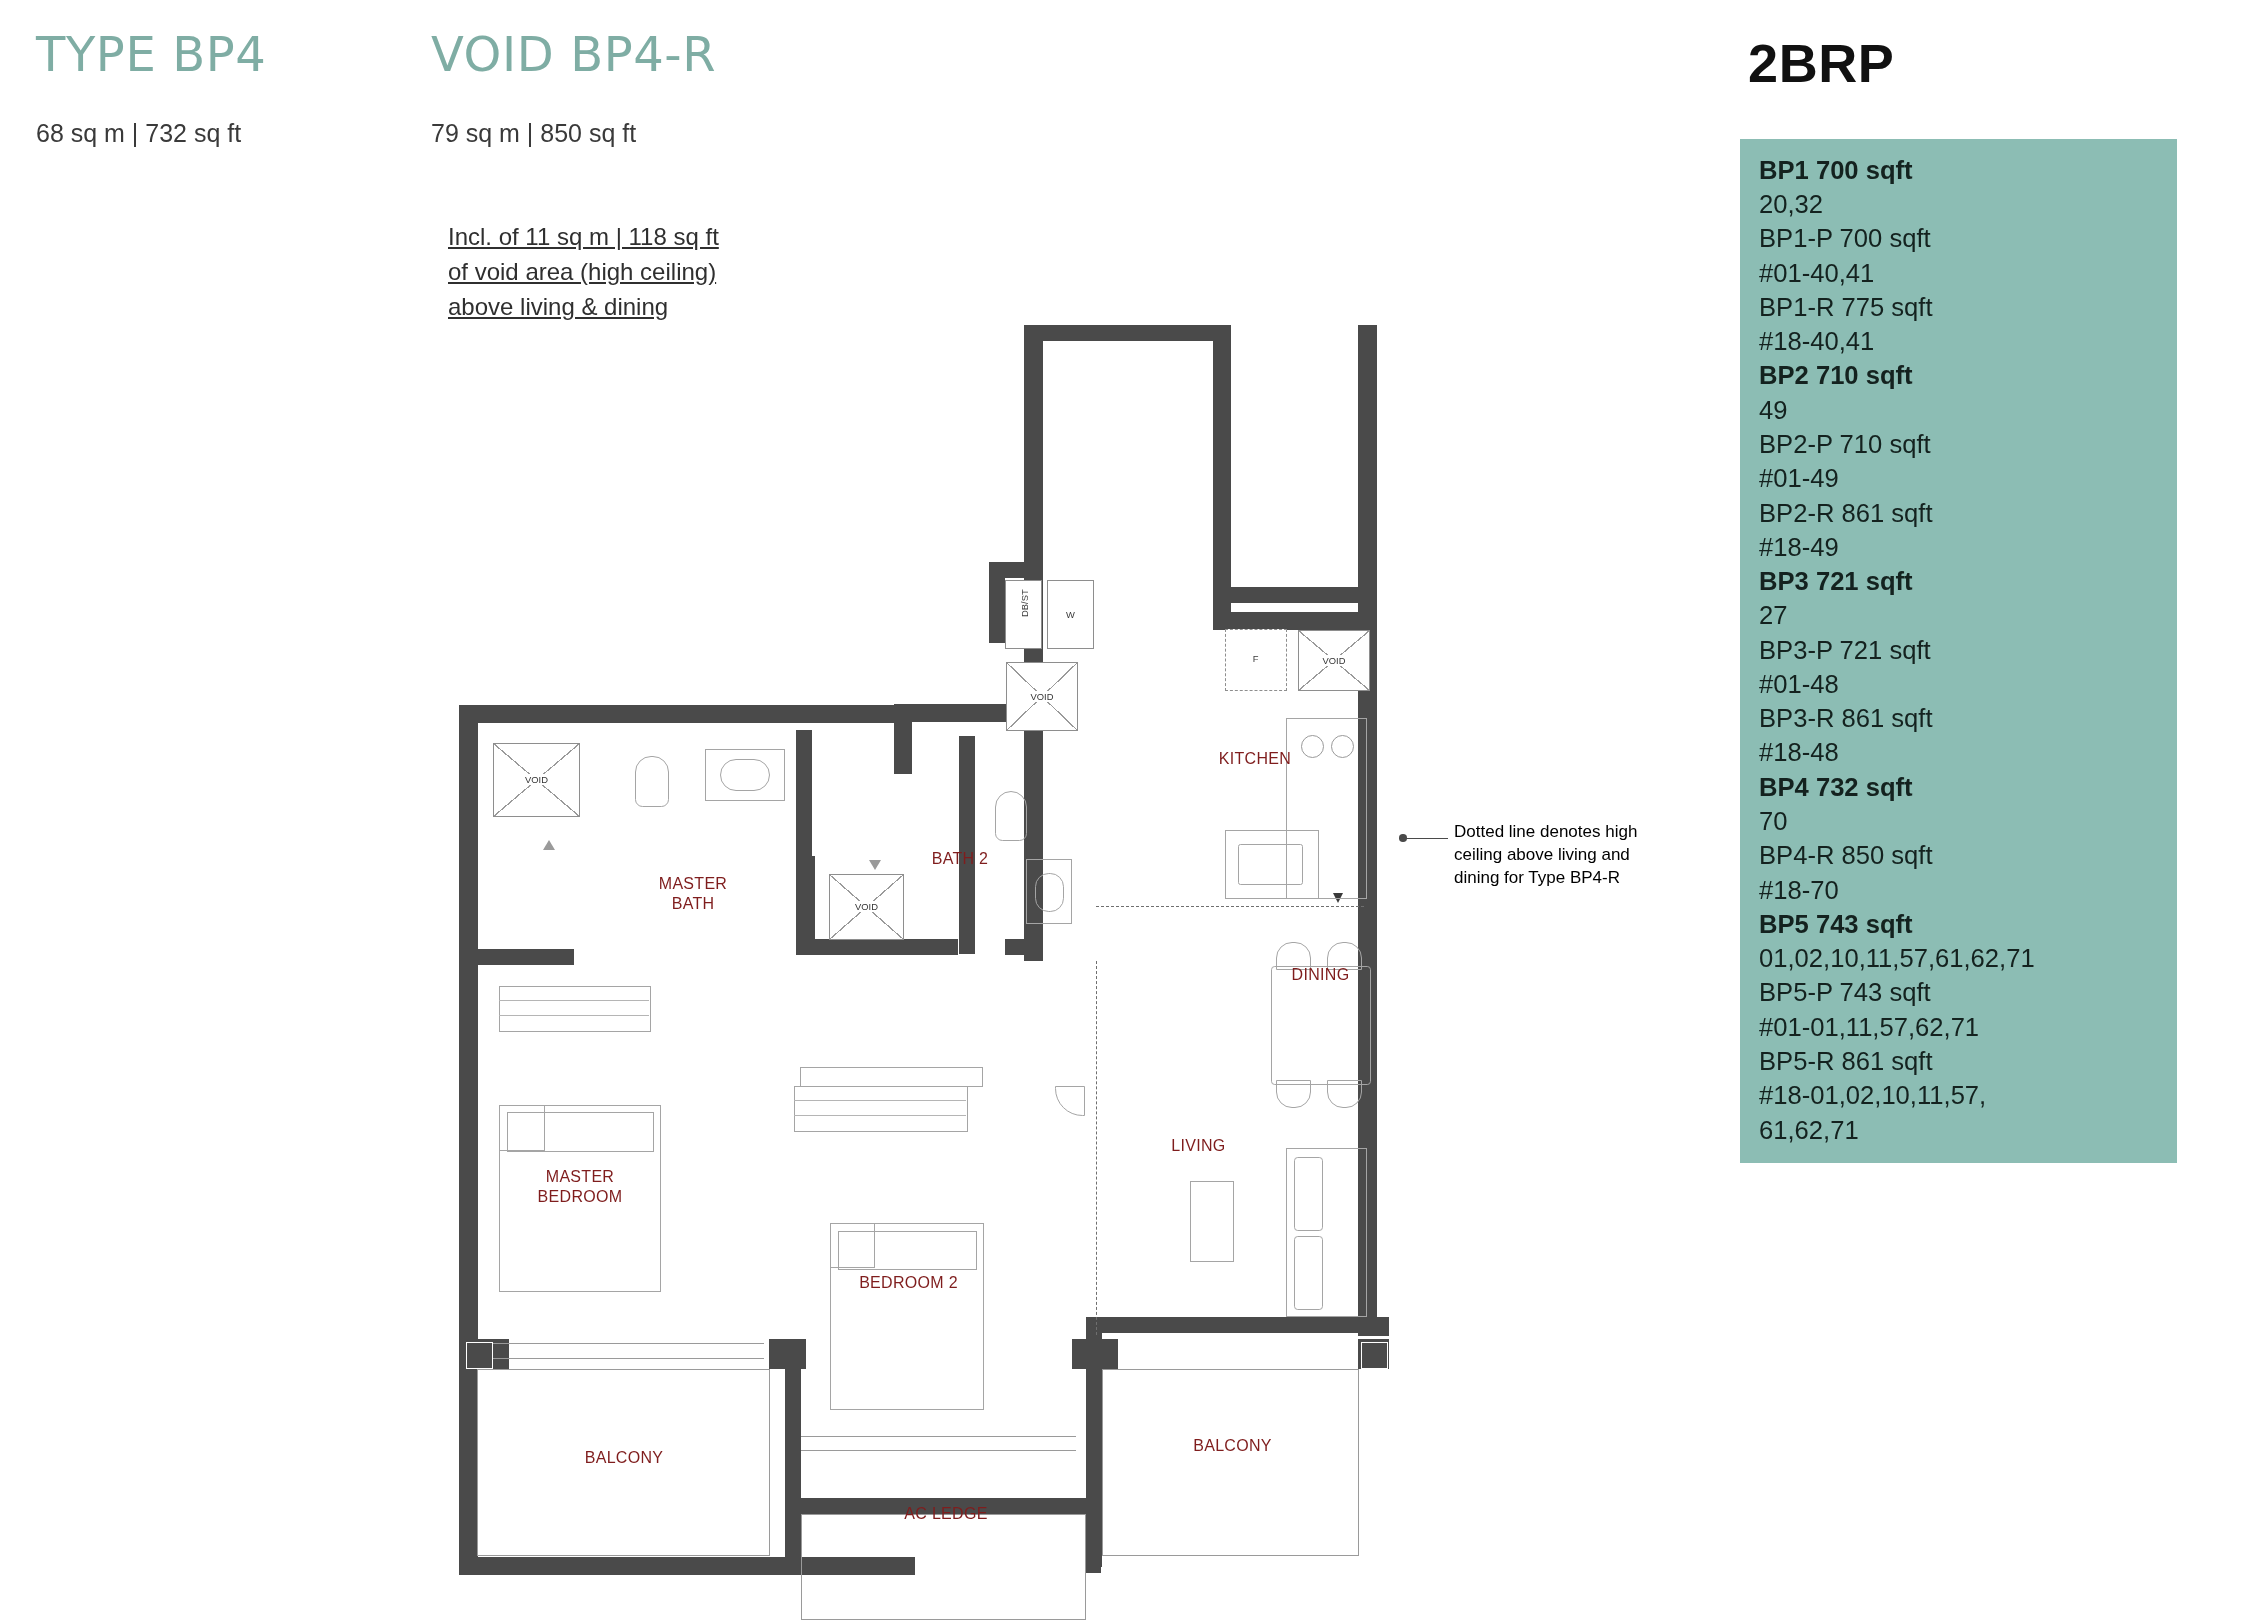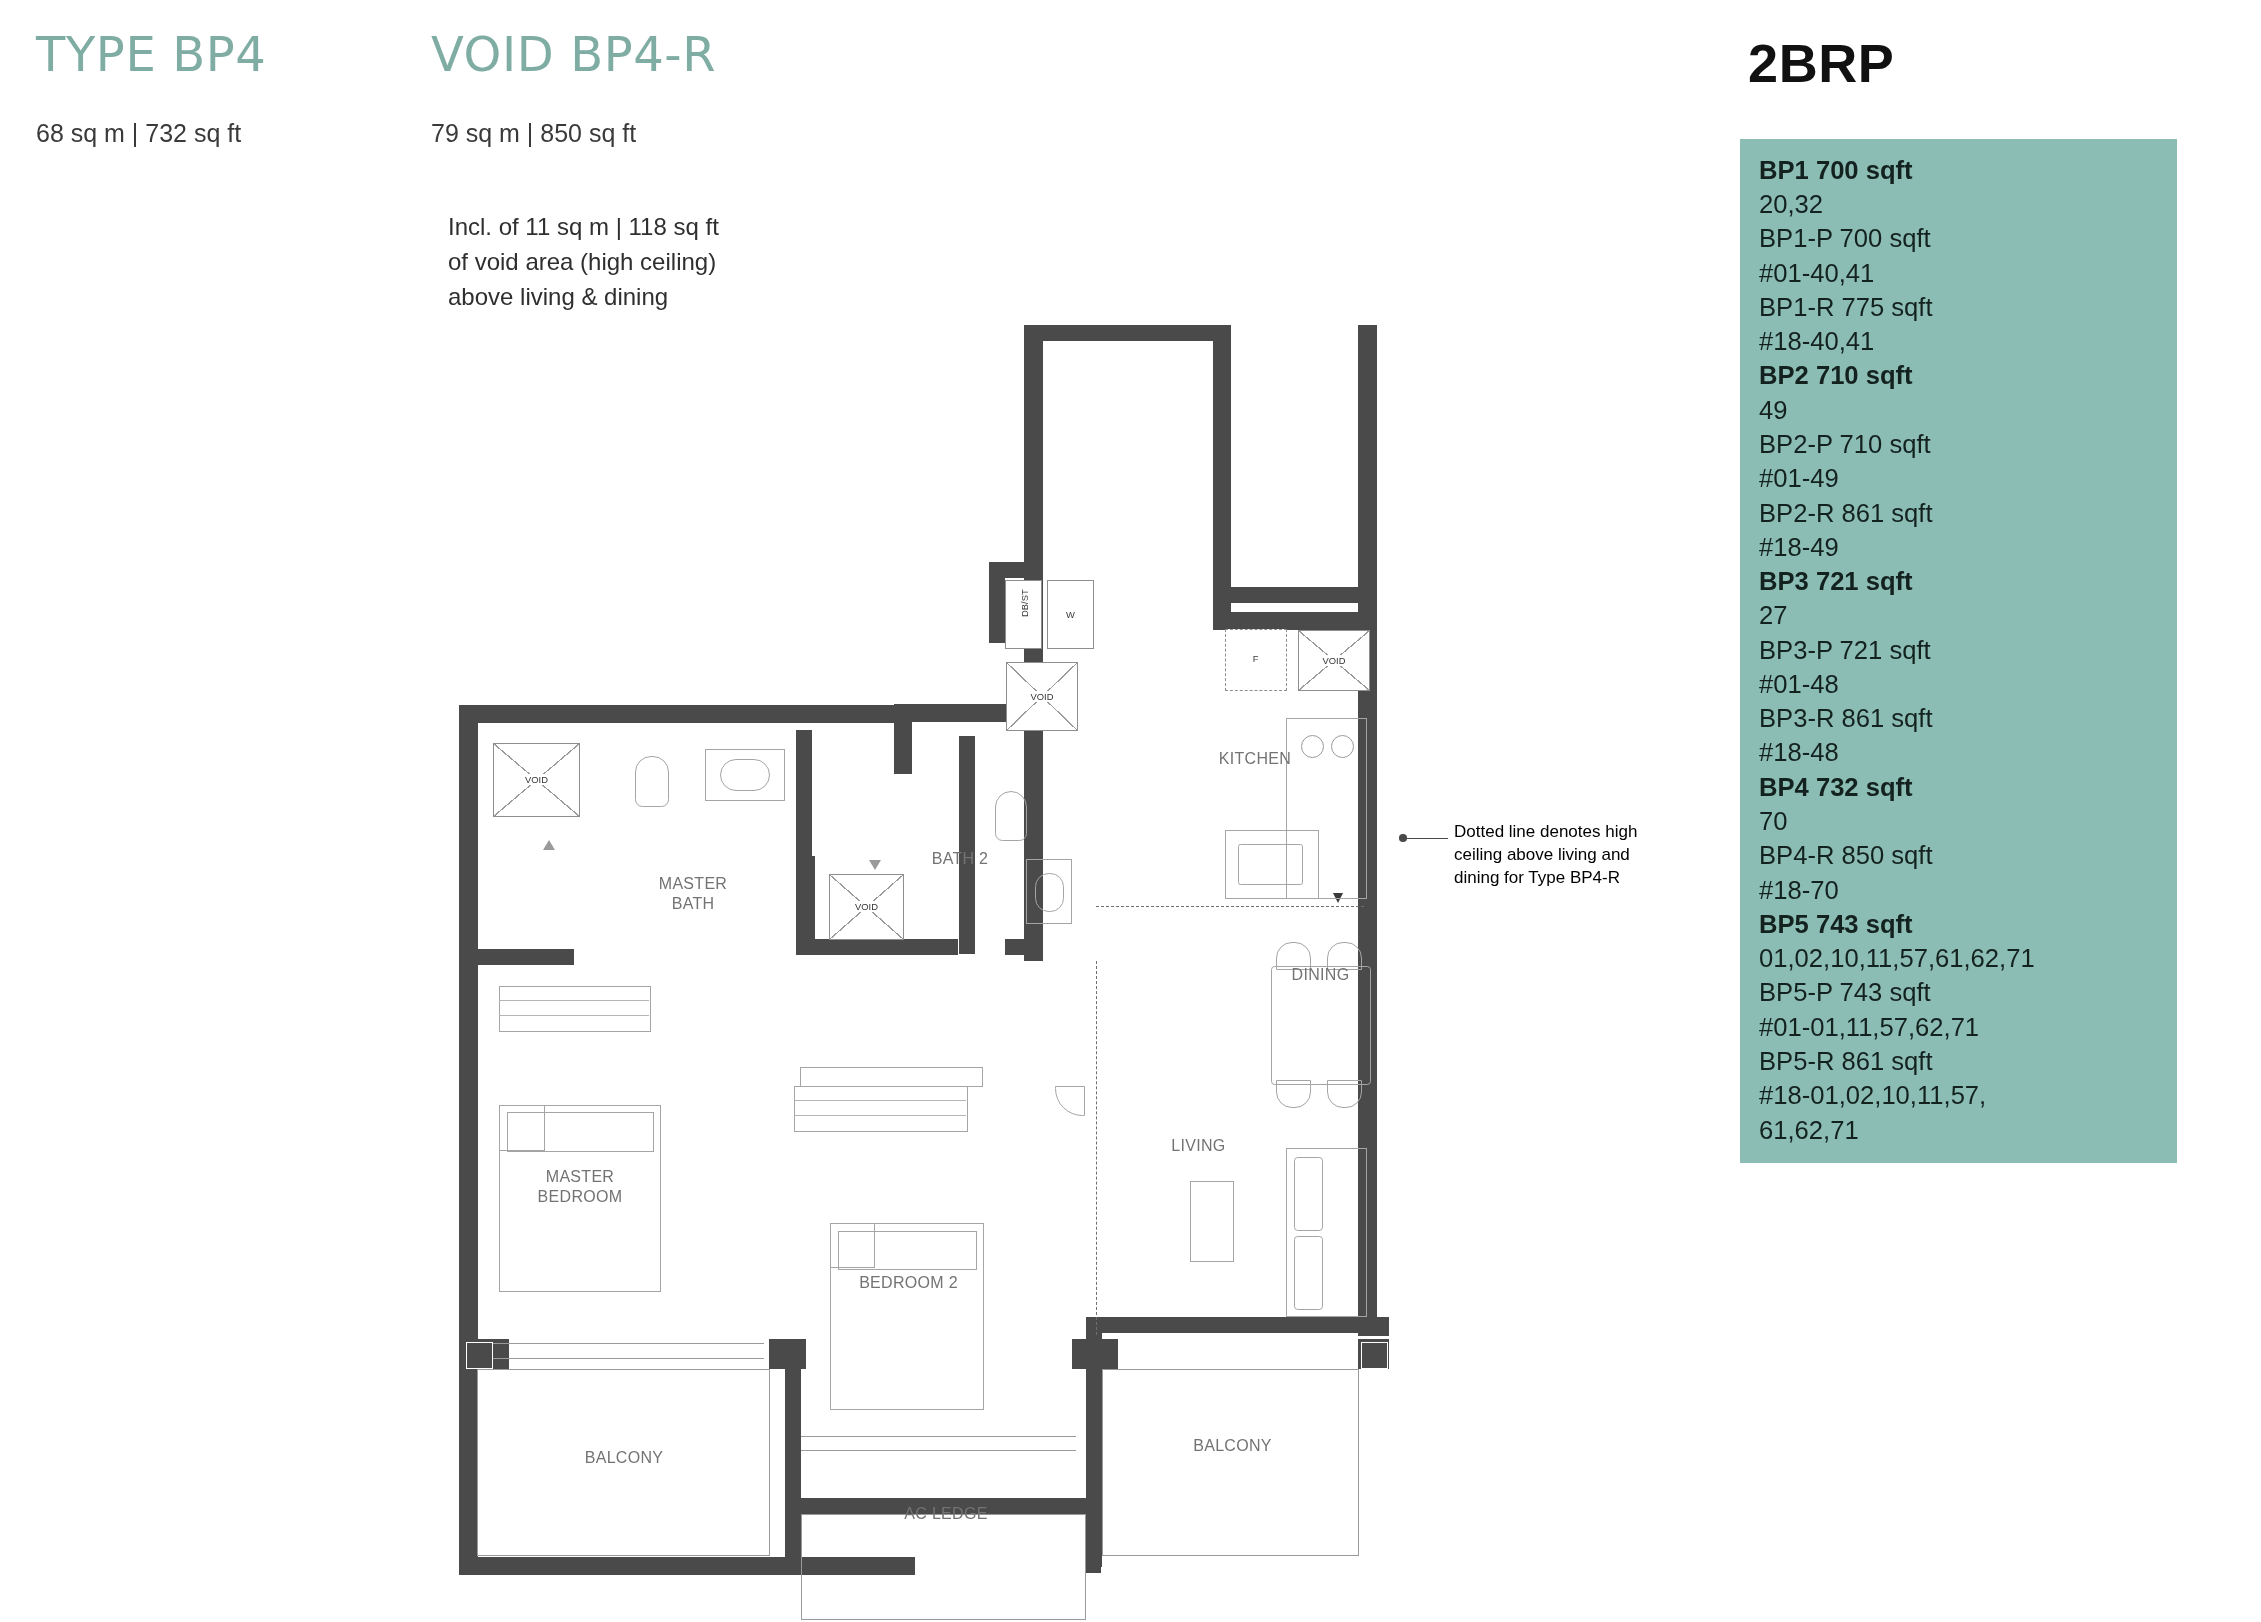--- a/index.html
+++ b/index.html
@@ -63,21 +63,21 @@
     color:#000000;
     line-height:1.35;
     font-family:"Liberation Sans", sans-serif;
   }
 
   
   .wall{background:#4a4a4a;position:absolute;}
   .room-label{
     position:absolute;
     font-size:16px;
-    color:#737373;
+    color:#7f1d1d;
     text-align:center;
     letter-spacing:0.3px;
     font-family:"Liberation Sans", sans-serif;
     line-height:1.25;
   }
   .tiny-label{
     position:absolute;
     font-size:9.4px;
     color:#3a3a3a;
     text-align:center;
@@ -111,21 +111,21 @@
 </style>
 </head>
 <body>
 
 <div class="abs type-title" style="left:36px;top:26px;">TYPE BP4</div>
 <div class="abs type-sub" style="left:36px;top:119px;">68 sq m | 732 sq ft</div>
 
 <div class="abs type-title" style="left:431px;top:26px;">VOID BP4-R</div>
 <div class="abs type-sub" style="left:431px;top:119px;">79 sq m | 850 sq ft</div>
 
-<div class="abs type-note" style="left:448px;top:210px;">
+<div class="abs type-note" style="left:448px;top:220px;text-decoration:underline;">
   <div>Incl. of 11 sq m | 118 sq ft</div>
   <div>of void area (high ceiling)</div>
   <div>above living &amp; dining</div>
 </div>
 
 <div class="abs callout" style="left:1454px;top:821px;width:268px;">
   <div>Dotted line denotes high</div>
   <div>ceiling above living and</div>
   <div>dining for Type BP4-R</div>
 </div>

